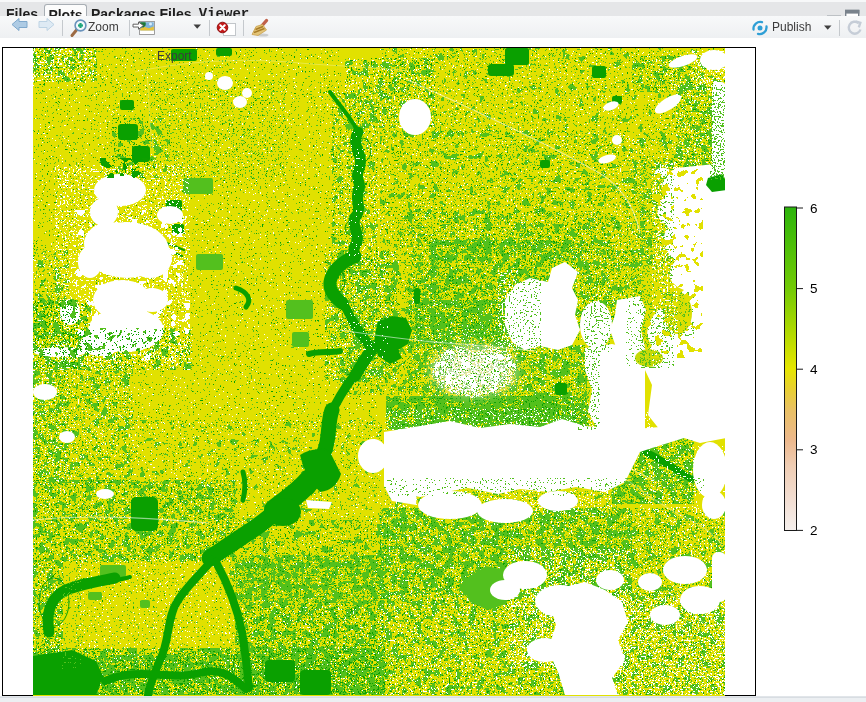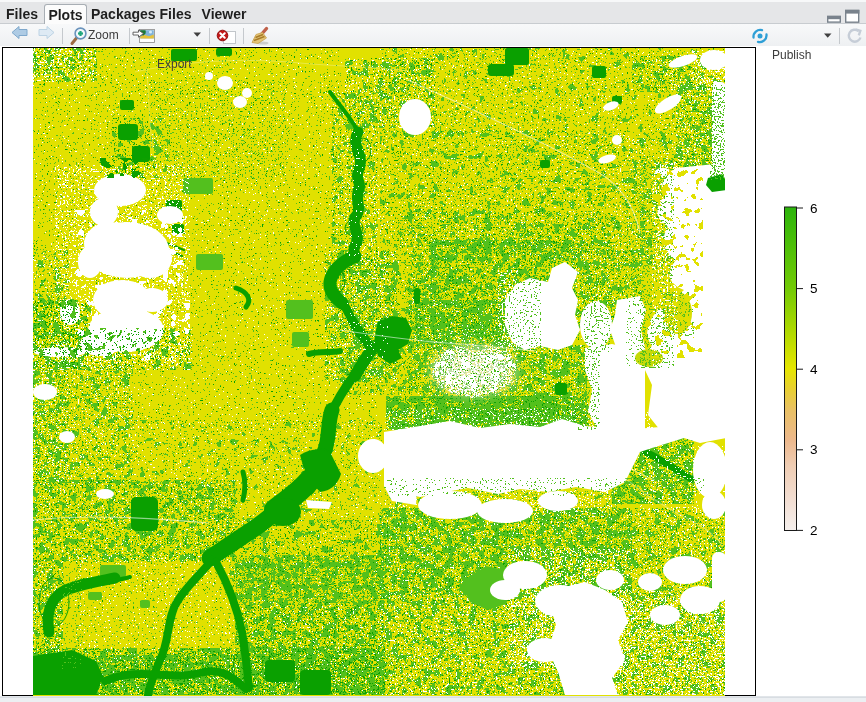--- a/index.html
+++ b/index.html
@@ -3,21 +3,21 @@
 html,body{margin:0;padding:0;}
 body{width:866px;height:702px;overflow:hidden;position:relative;background:#FFFFFF;
  font-family:"Liberation Sans",sans-serif;}
 #tabbar{position:absolute;left:0;top:0;width:866px;height:24px;
  background:#E5E6E8;border-top:2px solid #F7F8F9;border-bottom:1px solid #C8CCD0;box-sizing:border-box;}
 .tab{position:absolute;top:2px;height:21px;line-height:21px;text-align:center;
  font-size:14px;font-weight:bold;color:#1F1F1F;}
 .tab.active{background:#FCFCFC;border:1px solid #A8AEB4;border-bottom:none;height:22px;
  border-radius:3px 3px 0 0;box-sizing:border-box;}
 #winbtns{position:absolute;right:0px;top:0px;}
-#toolbar{position:absolute;left:0;top:24px;width:866px;height:22px;
+#toolbar{position:absolute;left:0;top:16px;width:866px;height:22px;
  background:linear-gradient(#F8F9FA,#EEF0F2);}
 #toolbar svg{position:absolute;left:0;top:0;}
 .tbtxt{position:absolute;top:0;height:22px;line-height:22px;font-size:12px;color:#3C3C3C;}
 #plot{position:absolute;left:0;top:0;}
 </style></head>
 <body>
 <svg id="plot" width="866" height="702" viewBox="0 0 866 702">
 <defs>
 <clipPath id="mapclip">
         <rect x="33" y="48" width="692" height="648"></rect>
@@ -1645,21 +1645,21 @@
 
 <rect x="0" y="697" width="866" height="5" fill="#ECEFF2"></rect>
 <line x1="0" y1="697" x2="866" y2="697" stroke="#C3CBD2" stroke-width="1"></line>
 </svg>
 
 <div id="tabbar">
  <div class="tab" style="left:3px;width:38px;">Files</div>
  <div class="tab active" style="left:44px;width:43px;">Plots</div>
  <div class="tab" style="left:91px;width:62px;text-align:center;">Packages</div>
  <div class="tab" style="left:157px;width:37px;">Files</div>
- <div class="tab" style="left:198px;width:52px;">Viewer</div>
+ <div class="tab" style="left:198px;width:52px;font-family:Liberation Mono, monospace;">Viewer</div>
  <svg id="winbtns" width="40" height="24" viewBox="0 0 40 24">
    <rect x="1.7" y="14.5" width="12.6" height="5.6" fill="#FFFFFF" stroke="#79828C" stroke-width="1.4"></rect>
    <rect x="1" y="13.8" width="14" height="3.4" fill="#79828C"></rect>
    <rect x="19.7" y="8.5" width="13" height="11.7" fill="#FFFFFF" stroke="#79828C" stroke-width="1.4"></rect>
    <rect x="19" y="7.8" width="14.4" height="3.8" fill="#79828C"></rect>
  </svg>
 </div>
 <div id="toolbar">
  <svg width="866" height="22" viewBox="0 0 866 22">
   <g>
@@ -1699,14 +1699,14 @@
    <path d="M824,9.5 L831.5,9.5 L827.7,13.8 Z" fill="#404040"></path>
    <line x1="839.5" y1="4" x2="839.5" y2="20" stroke="#C5C9CD" stroke-width="1"></line>
    <g stroke="#C6CDD7" stroke-width="2.4" fill="none">
     <path d="M860.5,13.5 A6,6 0 1 1 858.5,7"></path>
     <path d="M855.5,5.5 L860.3,6.8 L858.8,11.3" fill="none"></path>
    </g>
   </g>
  </svg>
  <span class="tbtxt" style="left:88px;">Zoom</span>
  <span class="tbtxt" style="left:157px;margin-top:29px;">Export</span>
- <span class="tbtxt" style="left:772px;margin-top:20px;">Publish</span>
+ <span class="tbtxt" style="left:772px;">Publish</span>
 </div>
 
 </body></html>

